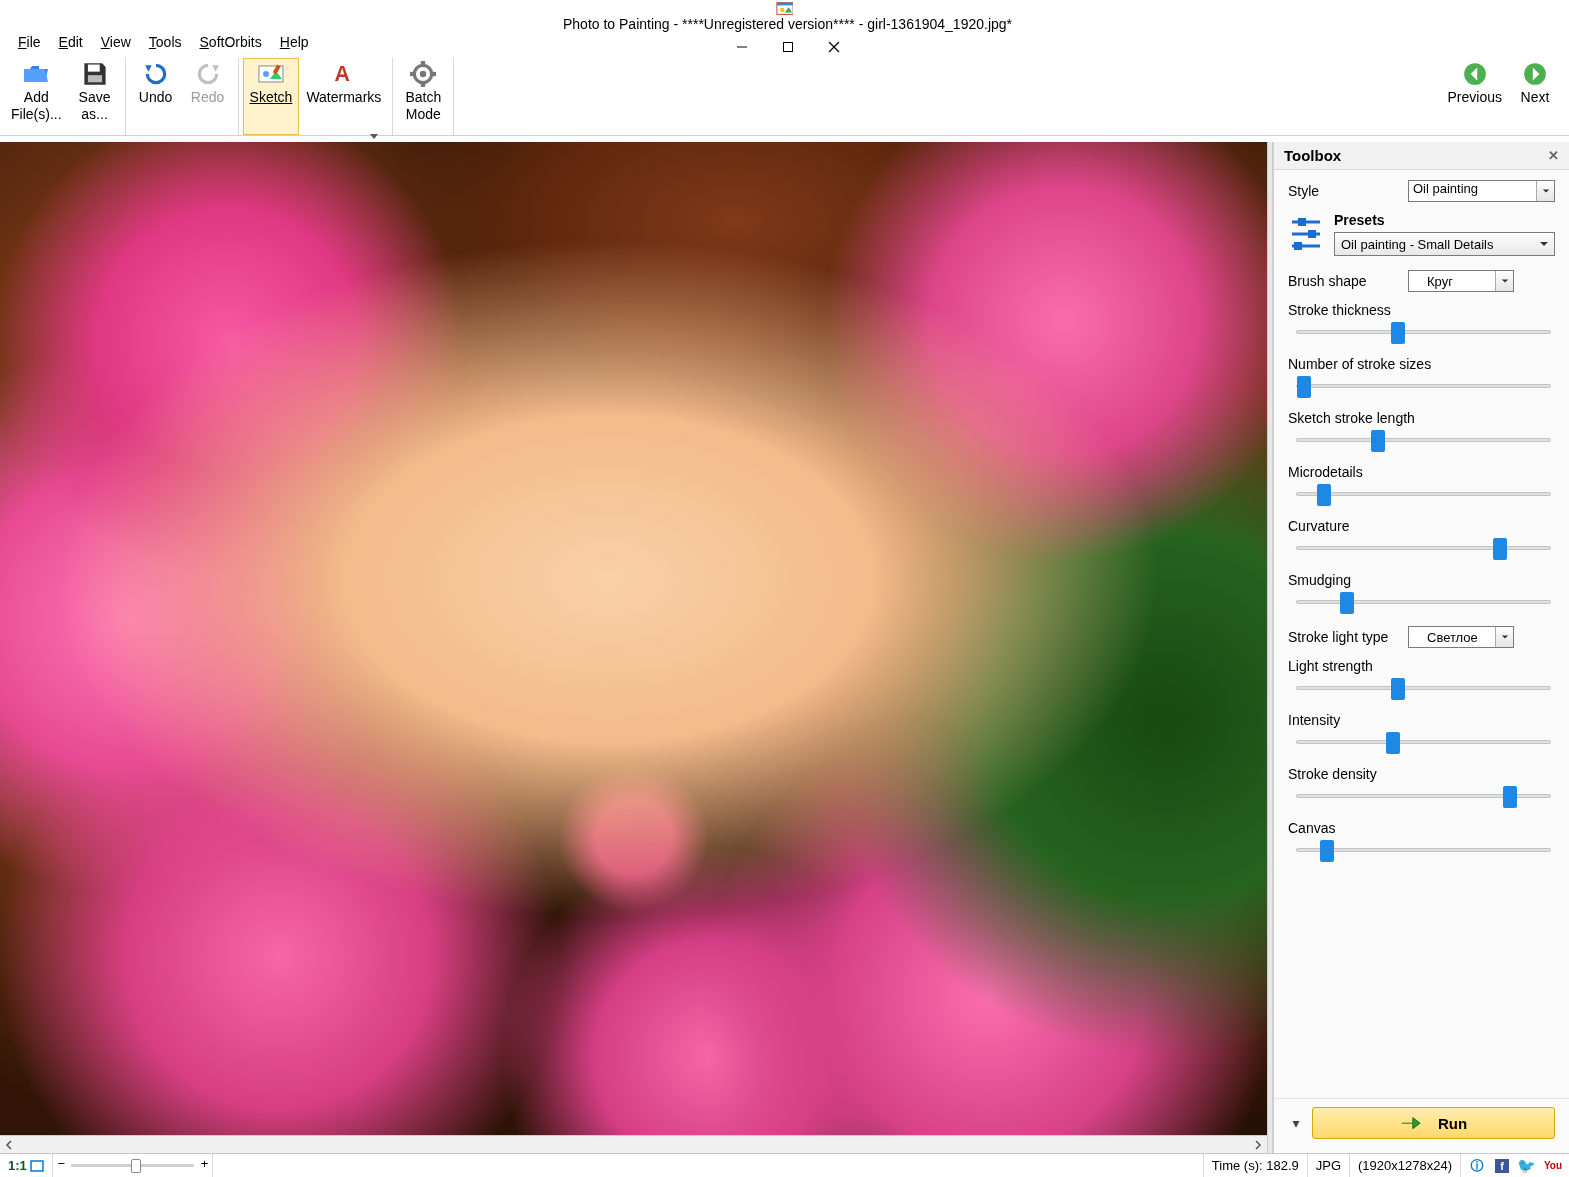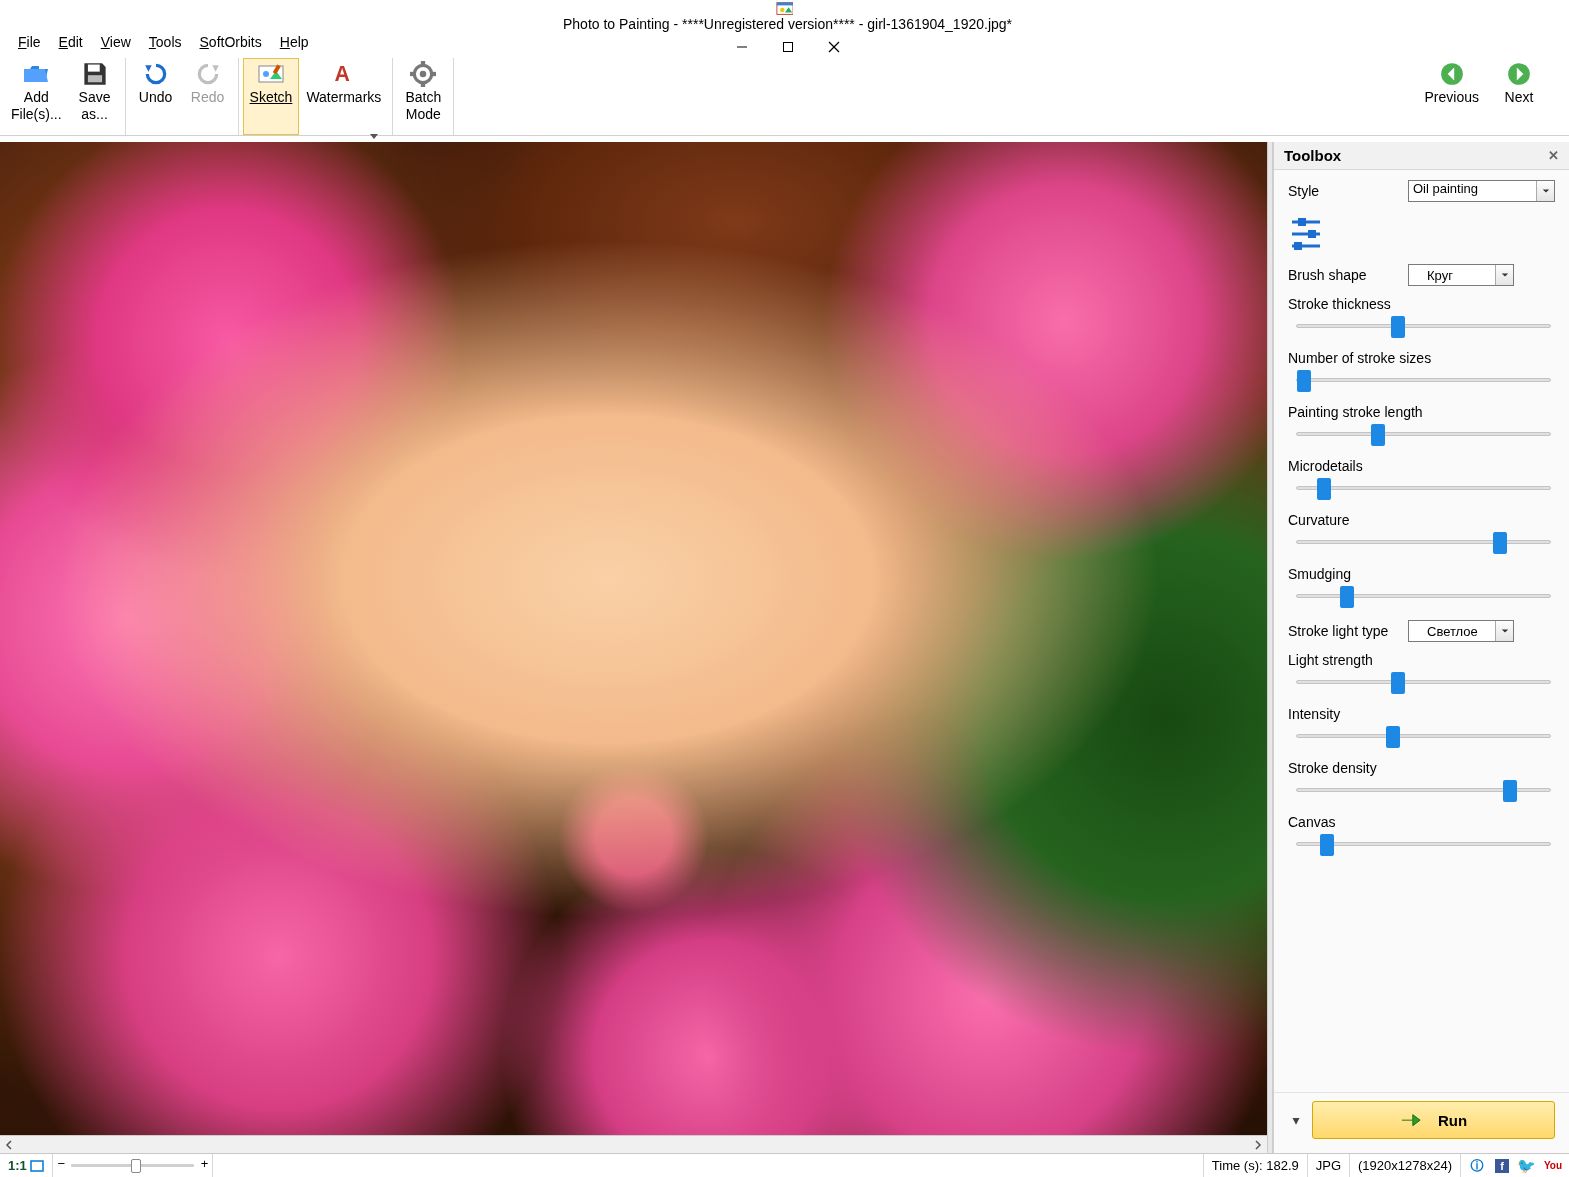--- a/index.html
+++ b/index.html
@@ -22,21 +22,21 @@
 .toolbar { height: 82px; display: flex; align-items: stretch; border-bottom: 1px solid #d0d0d0; padding-top: 4px; }
 .tool-group { display: flex; align-items: stretch; border-right: 1px solid #d8d8d8; padding: 0 4px; }
 .tool-group:last-of-type { border-right: none; }
 .tool-btn { display: flex; flex-direction: column; align-items: center; justify-content: flex-start; padding: 4px 6px; min-width: 52px; text-align: center; font-size: 14px; line-height: 1.2; border: 1px solid transparent; }
 .tool-btn.active { background: #fff2cc; border: 1px solid #e6c14c; }
 .tool-btn .ticon { width: 26px; height: 22px; display: flex; align-items: center; justify-content: center; margin-bottom: 4px; }
 .tool-btn .tlabel { white-space: pre-line; }
 .tool-btn.disabled { color: #9a9a9a; }
 .tool-btn.active .tlabel { text-decoration: underline; }
 .toolbar-spacer { flex: 1; }
-.nav-btns { display: flex; padding-right: 24px; gap: 7px; }
+.nav-btns { display: flex; padding-right: 8px; gap: 0; }
 .toolbar-strip { height: 6px; display: flex; }
 .toolbar-strip .strip-marker { width: 378px; height: 4px; position: relative; }
 .toolbar-strip .strip-marker:after { content: ""; position: absolute; right: 0; top: -2px; border-left: 4px solid transparent; border-right: 4px solid transparent; border-top: 5px solid #555; }
 
 
 .main { display: flex; height: calc(1177px - 30px - 24px - 82px - 6px - 24px); }
 .canvas-col { flex: 1; display: flex; flex-direction: column; position: relative; }
 .canvas-view { flex: 1; overflow: hidden; position: relative; background: #fff; }
 .h-scroll { height: 18px; background: #f0f0f0; border-top: 1px solid #ccc; position: relative; }
 .h-scroll .arrow { position: absolute; top: 0; width: 18px; height: 17px; display: flex; align-items: center; justify-content: center; }
@@ -69,21 +69,21 @@
 .slider .track { position: absolute; left: 0; right: 0; top: 10px; height: 4px; background: #e0e0e0; border: 1px solid #c4c4c4; border-radius: 2px; }
 .slider .thumb { position: absolute; top: 2px; width: 14px; height: 22px; background: #1e88e5; border-radius: 2px; transform: translateX(-50%); }
 
 .tb-row2 { display: flex; align-items: center; margin-bottom: 10px; margin-top: 4px; }
 .tb-row2 label { width: 120px; }
 .tb-row2 .sel { width: 106px; height: 22px; border: 1px solid #7a7a7a; background: #fff; display: flex; align-items: center; padding: 0 18px; font-size: 13px; position: relative; }
 .tb-row2 .sel .dd { position: absolute; right: 0; top: 0; width: 18px; height: 100%; border-left: 1px solid #aaa; background: linear-gradient(#fdfdfd,#e5e5e5); display: flex; align-items: center; justify-content: center; }
 
 .toolbox-footer { padding: 8px 14px 14px; display: flex; align-items: center; gap: 8px; border-top: 1px solid #e4e4e4; }
 .toolbox-footer .scroll-hint { width: 16px; text-align: center; color: #444; }
-.run-btn { flex: 1; height: 38px; background: linear-gradient(#ffeeae,#ffd86b); border: 1px solid #d4a900; border-radius: 3px; display: flex; align-items: center; justify-content: center; gap: 16px; font-weight: 600; font-size: 15px; }
+.run-btn { flex: 1; height: 32px; background: linear-gradient(#ffeeae,#ffd86b); border: 1px solid #d4a900; border-radius: 3px; display: flex; align-items: center; justify-content: center; gap: 16px; font-weight: 600; font-size: 15px; }
 .run-btn .arrow-ic { width: 22px; height: 18px; }
 
 
 .statusbar { height: 24px; display: flex; align-items: stretch; border-top: 1px solid #c8c8c8; font-size: 13px; }
 .statusbar .cell { display: flex; align-items: center; padding: 0 8px; border-right: 1px solid #d8d8d8; }
 .statusbar .cell.last { border-right: none; }
 .statusbar .zoom11 { color: #14532d; font-weight: 600; }
 .zoom-slider-cell { width: 160px; position: relative; }
 .zoom-slider-cell .ztrack { position: absolute; left: 18px; right: 18px; top: 10px; height: 3px; background: #d0d0d0; border-radius: 1px; }
 .zoom-slider-cell .zthumb { position: absolute; top: 5px; left: 78px; width: 10px; height: 14px; background: #fff; border: 1px solid #888; border-radius: 2px; }
@@ -306,20 +306,31 @@
         <div class="preset-icon">
           <svg viewBox="0 0 36 38">
               <line x1="4" y1="10" x2="32" y2="10" stroke="#1c6dd0" stroke-width="3"></line>
               <rect x="10" y="6" width="8" height="8" fill="#1c6dd0"></rect>
               <line x1="4" y1="22" x2="32" y2="22" stroke="#1c6dd0" stroke-width="3"></line>
               <rect x="20" y="18" width="8" height="8" fill="#1c6dd0"></rect>
               <line x1="4" y1="34" x2="32" y2="34" stroke="#1c6dd0" stroke-width="3"></line>
               <rect x="6" y="30" width="8" height="8" fill="#1c6dd0"></rect>
             </svg>
         </div>
+        <div class="preset-content">
+          <div class="preset-label">Presets</div>
+          <div class="sel">
+            <span>Oil painting - Small Details</span>
+            <span class="dd">
+                <svg viewBox="0 0 10 10" width="10" height="10">
+                  <path d="M1 3 L5 7 L9 3 Z" fill="#333"></path>
+                </svg>
+              </span>
+          </div>
+        </div>
       </div>
 
       <div class="tb-row2">
         <label>Brush shape</label>
         <div class="sel">
           <span>Круг</span>
           <span class="dd">
               <svg viewBox="0 0 10 10" width="8" height="8">
                 <path d="M1 3 L5 7 L9 3 Z" fill="#333"></path>
               </svg>
@@ -336,21 +347,21 @@
             </div>
           </div>
           <div class="slider-block">
             <div class="slabel">Number of stroke sizes</div>
             <div class="slider">
               <div class="track"></div>
               <div class="thumb" style="left: 3%;"></div>
             </div>
           </div>
           <div class="slider-block">
-            <div class="slabel">Painting stroke length</div>
+            <div class="slabel">Sketch stroke length</div>
             <div class="slider">
               <div class="track"></div>
               <div class="thumb" style="left: 32%;"></div>
             </div>
           </div>
           <div class="slider-block">
             <div class="slabel">Microdetails</div>
             <div class="slider">
               <div class="track"></div>
               <div class="thumb" style="left: 11%;"></div>

